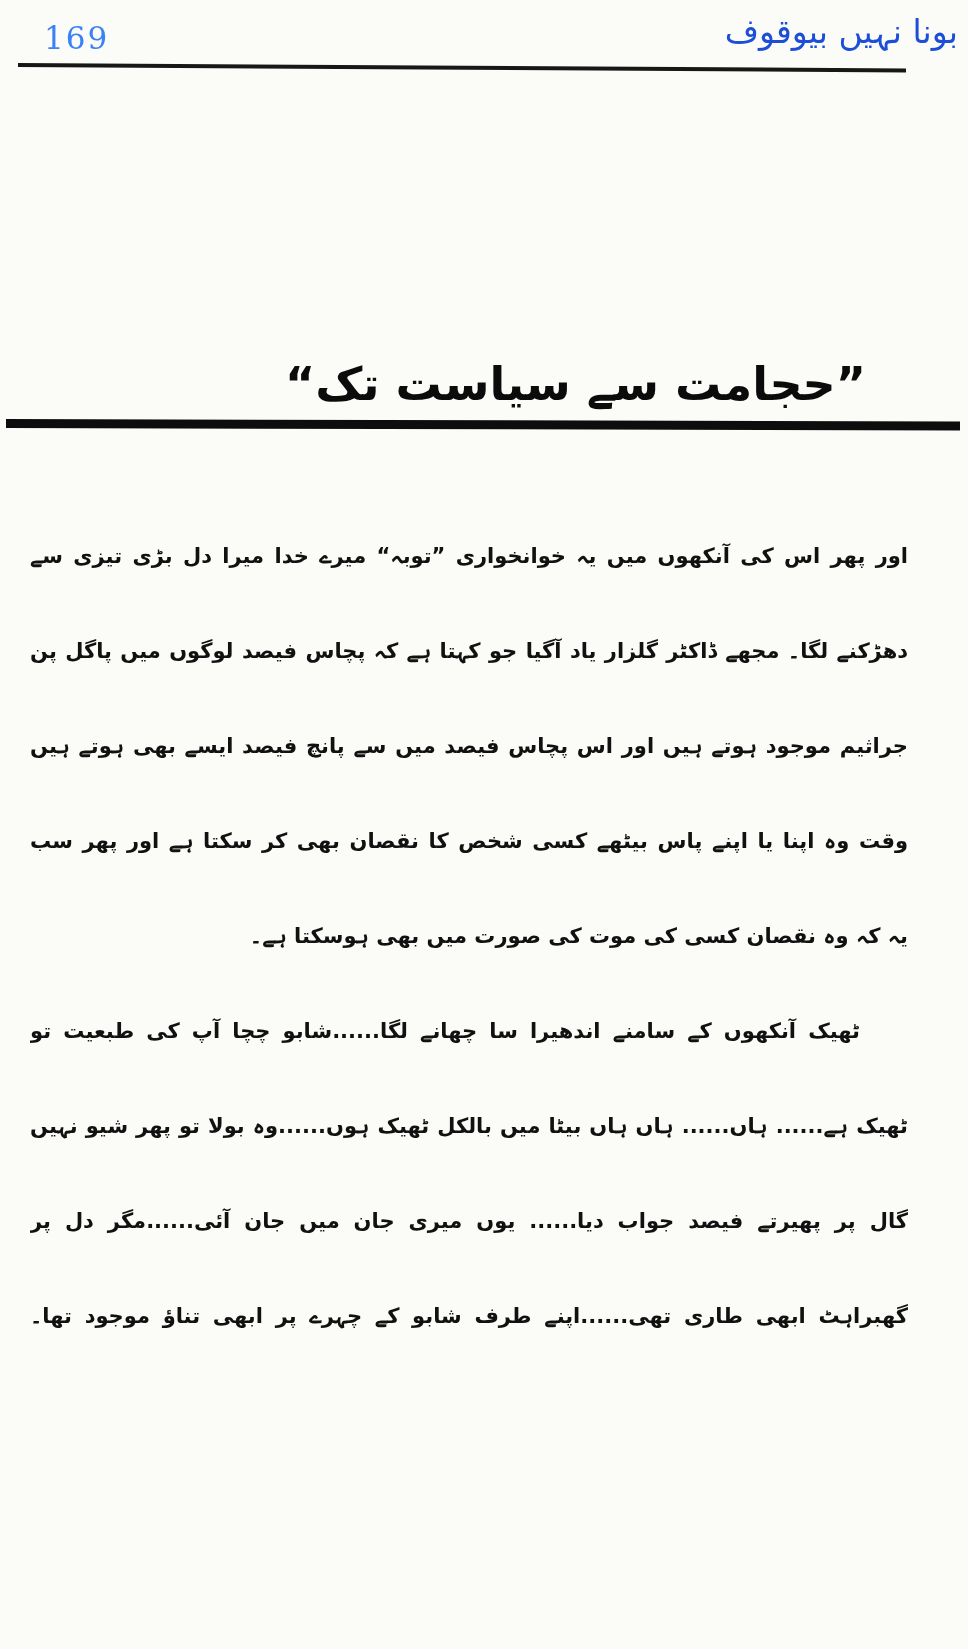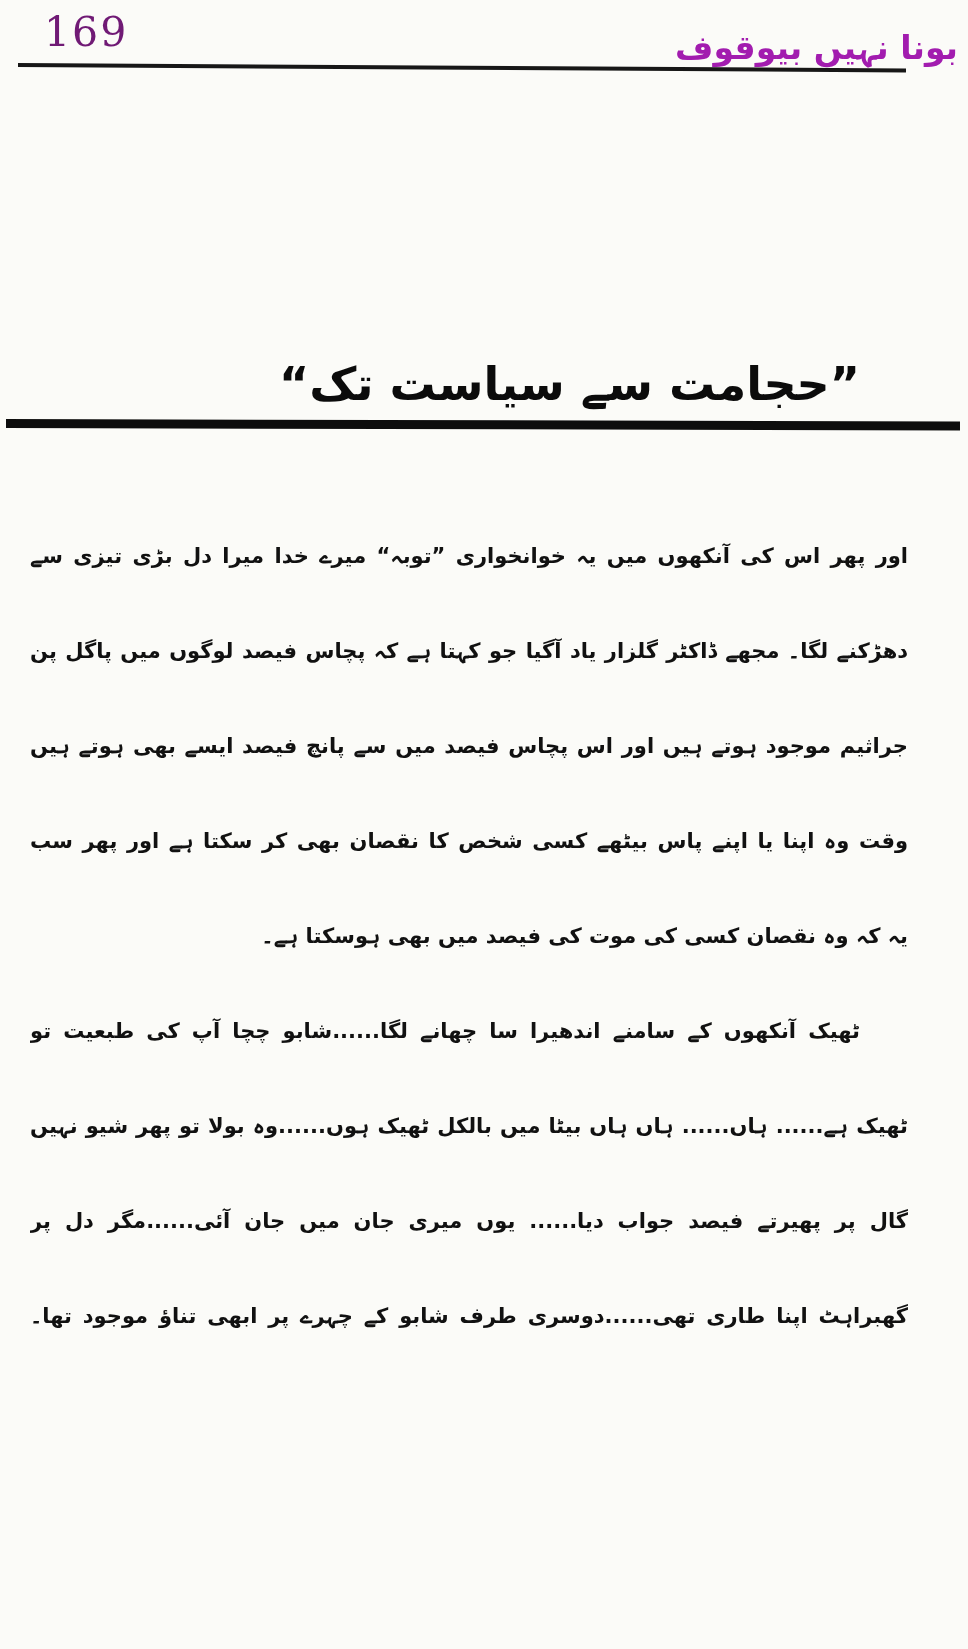--- a/index.html
+++ b/index.html
@@ -6,50 +6,50 @@
   body {
     width: 968px;
     height: 1649px;
     position: relative;
     background: #fbfbf8;
     font-family: "DejaVu Sans", sans-serif;
     overflow: hidden;
   }
   .page-number {
     position: absolute;
-    top: 8px;
+    top: 20px;
     left: 44px;
     font-family: "DejaVu Serif", serif;
-    font-size: 41px;
+    font-size: 31px;
     letter-spacing: 2px;
-    color: #701a75;
+    color: #3b82f6;
   }
   .book-title {
     position: absolute;
-    top: 28px;
+    top: 12px;
     right: 10px;
     direction: rtl;
     font-size: 33px;
-    font-weight: bold;
-    color: #a21caf;
+    font-weight: normal;
+    color: #1d4ed8;
   }
   .header-rule {
     position: absolute;
     top: 63px;
     left: 18px;
     width: 888px;
     height: 4px;
     background: #171717;
     transform: rotate(0.35deg);
     transform-origin: left center;
   }
   .chapter-title {
     position: absolute;
     top: 326px;
-    right: 108px;
+    right: 102px;
     direction: rtl;
     font-size: 46px;
     font-weight: bold;
     color: #0b0b0b;
     white-space: nowrap;
   }
   .title-rule {
     position: absolute;
     top: 419px;
     left: 6px;
@@ -88,19 +88,19 @@
 <div class="header-rule"></div>
 
 <h1 class="chapter-title">”حجامت سے سیاست تک“</h1>
 <div class="title-rule"></div>
 
 <main class="body-text">
   <p class="line">اور پھر اس کی آنکھوں میں یہ خوانخواری ”توبہ“ میرے خدا میرا دل بڑی تیزی سے</p>
   <p class="line">دھڑکنے لگا۔ مجھے ڈاکٹر گلزار یاد آگیا جو کہتا ہے کہ پچاس فیصد لوگوں میں پاگل پن کے</p>
   <p class="line">جراثیم موجود ہوتے ہیں اور اس پچاس فیصد میں سے پانچ فیصد ایسے بھی ہوتے ہیں جن</p>
   <p class="line">وقت وہ اپنا یا اپنے پاس بیٹھے کسی شخص کا نقصان بھی کر سکتا ہے اور پھر سب سے بڑھ کر</p>
-  <p class="line end">یہ کہ وہ نقصان کسی کی موت کی فیصد میں بھی ہوسکتا ہے۔</p>
+  <p class="line end">یہ کہ وہ نقصان کسی کی موت کی صورت میں بھی ہوسکتا ہے۔</p>
   <p class="line indent">ٹھیک آنکھوں کے سامنے اندھیرا سا چھانے لگا......شابو چچا آپ کی طبعیت تو</p>
   <p class="line">ٹھیک ہے...... ہاں...... ہاں ہاں بیٹا میں بالکل ٹھیک ہوں......وہ بولا تو پھر شیو نہیں کر</p>
   <p class="line">گال پر پھیرتے فیصد جواب دیا...... یوں میری جان میں جان آئی......مگر دل پر</p>
-  <p class="line">گھبراہٹ اپنا طاری تھی......دوسری طرف شابو کے چہرے پر ابھی تناؤ موجود تھا۔</p>
+  <p class="line">گھبراہٹ ابھی طاری تھی......اپنے طرف شابو کے چہرے پر ابھی تناؤ موجود تھا۔</p>
 
 </main>
 
 </body></html>

